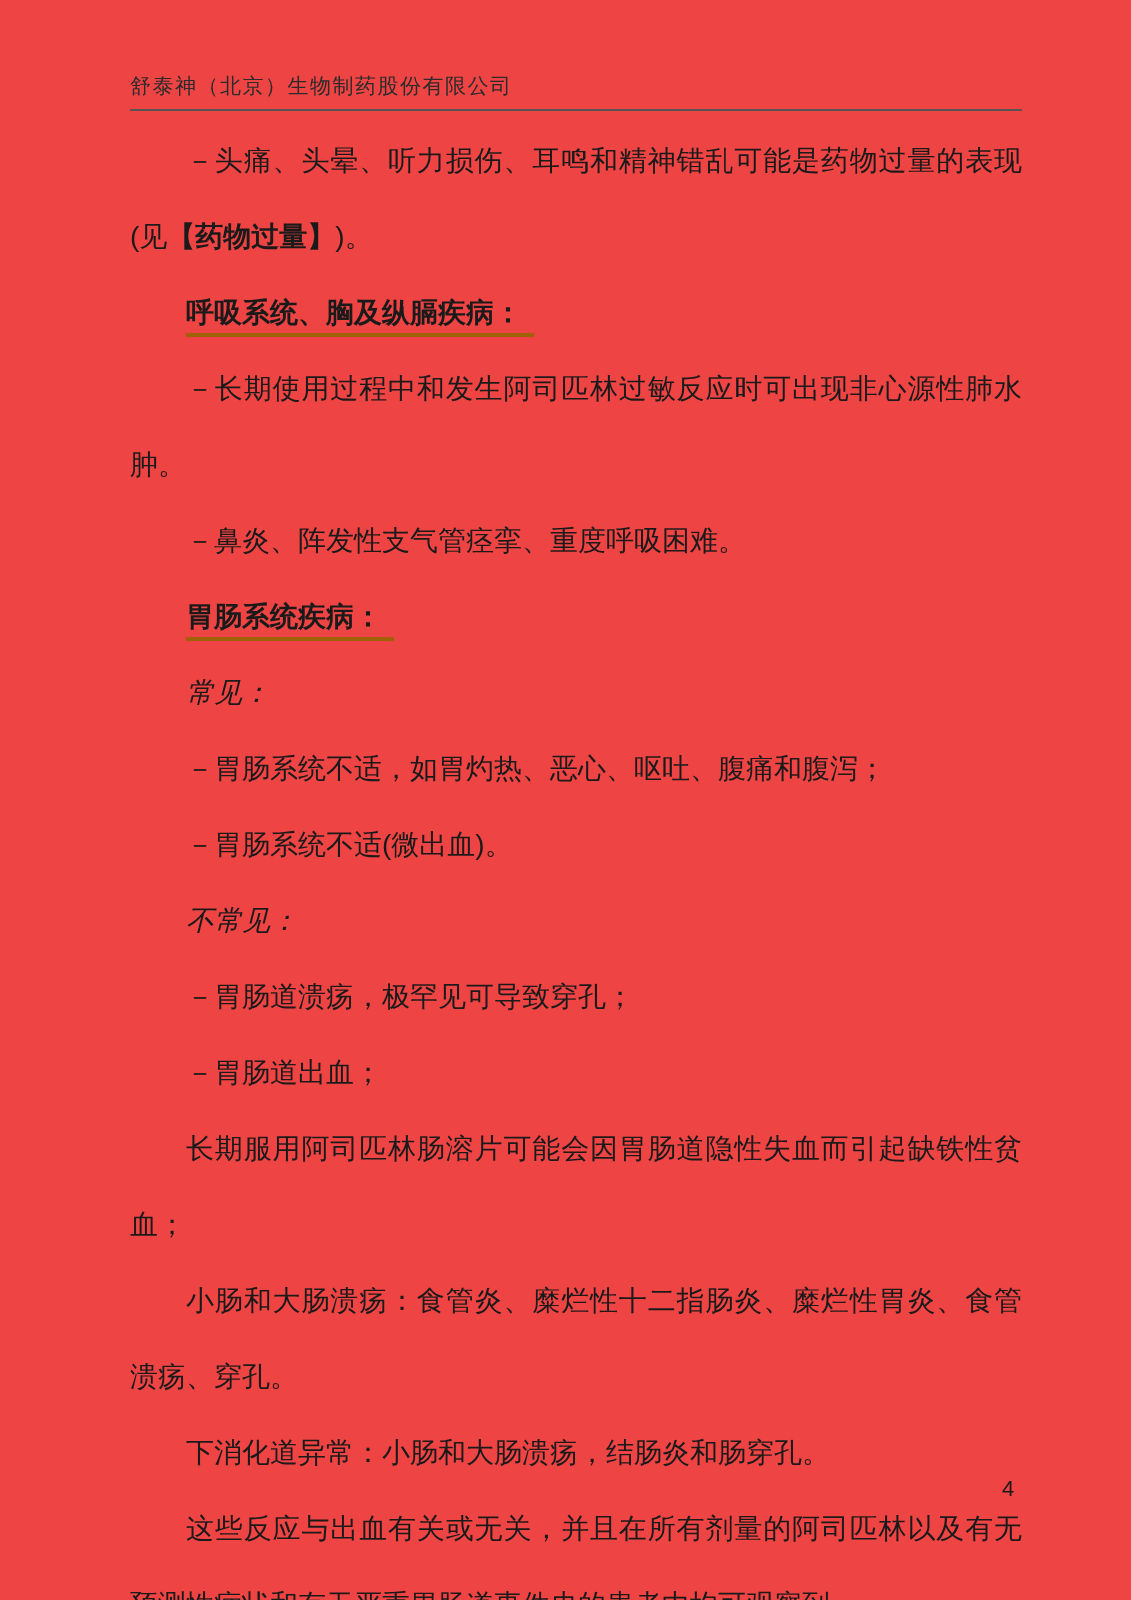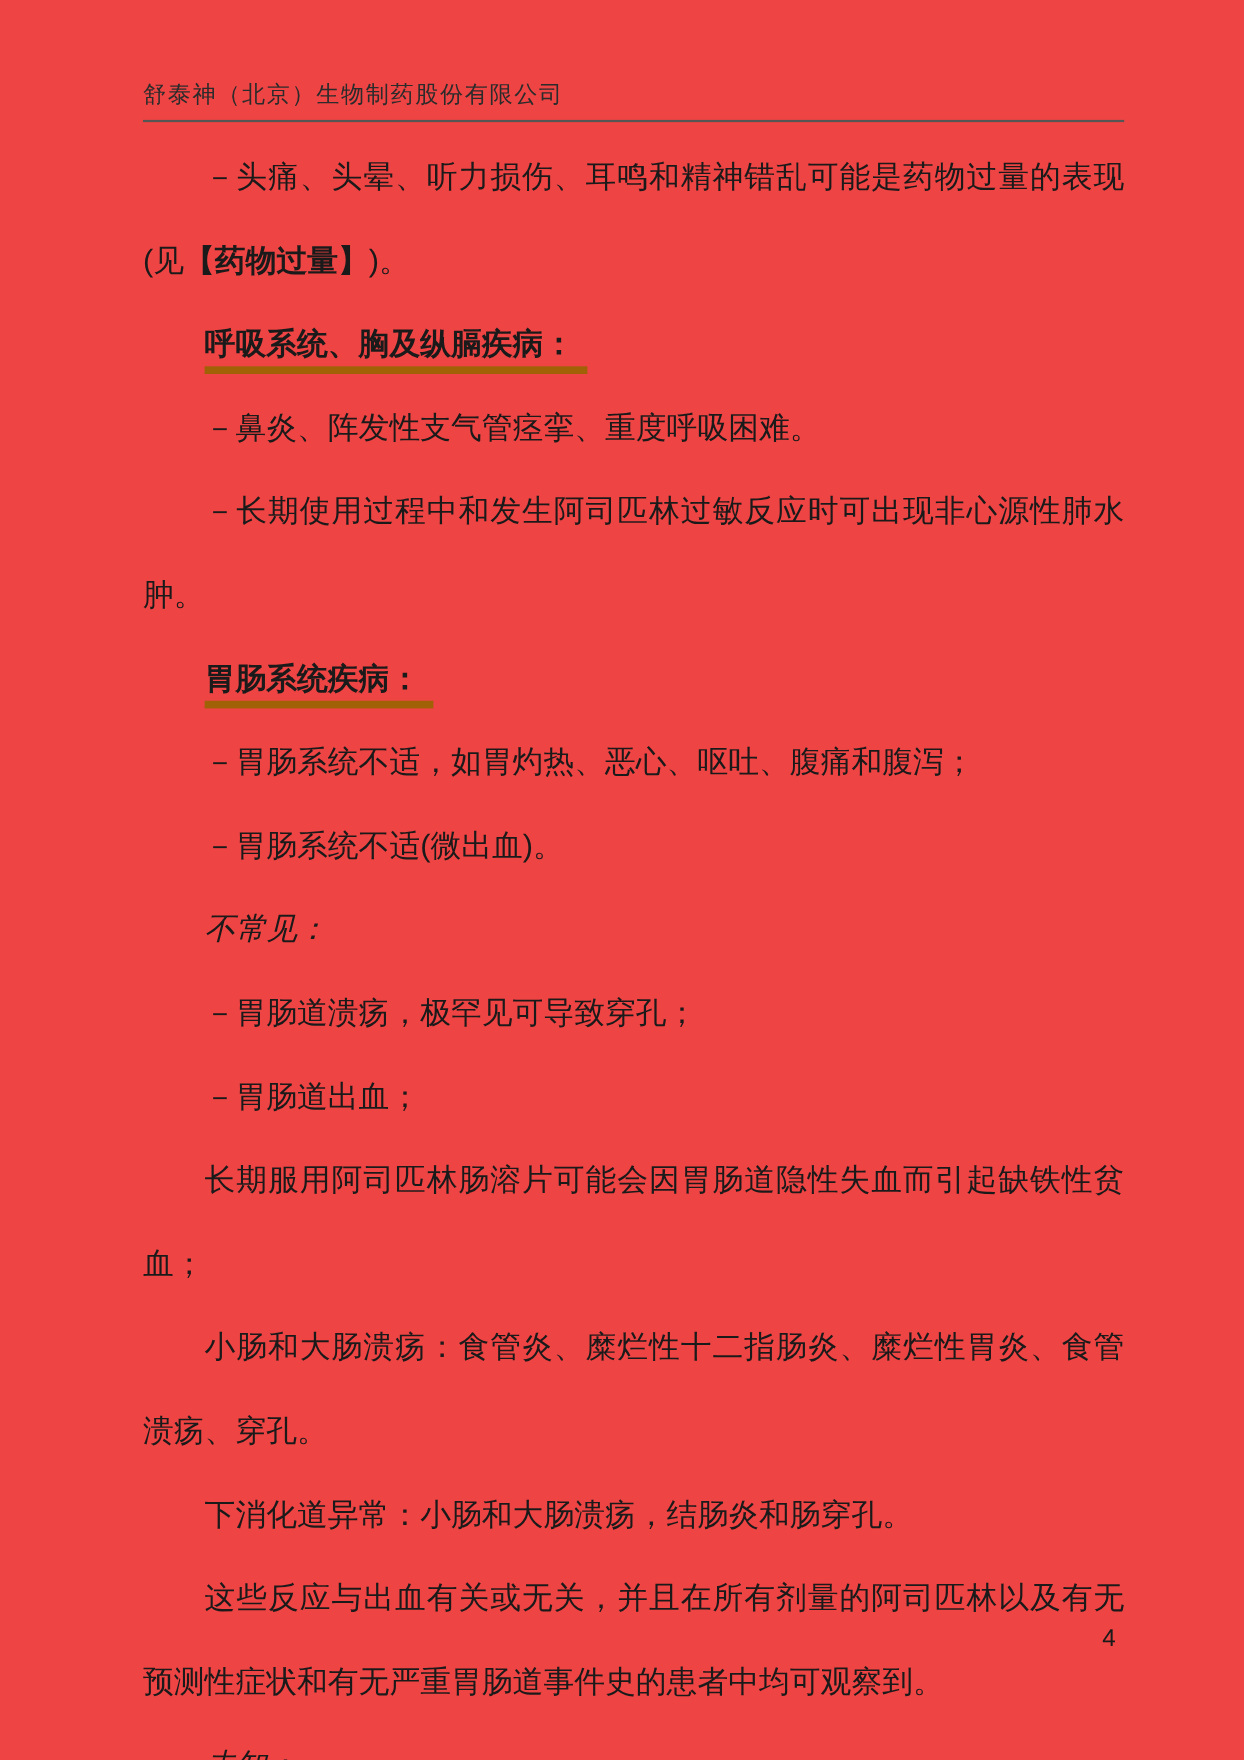--- a/index.html
+++ b/index.html
@@ -36,21 +36,21 @@
     line-height: 76px;
     text-align: justify;
   }
   .para {
     margin: 0;
     text-indent: 2em;
   }
   .bold { font-weight: bold; }
   .italic { font-style: italic; }
   .underline {
-    border-bottom: 7px solid #a16207;
+    border-bottom: 4px solid #a16207;
     padding-bottom: 5px;
     padding-right: 12px;
   }
   .page-number {
     position: absolute;
     left: 1002px;
     top: 1476px;
     font-size: 22px;
     color: #1a1a1a;
   }
@@ -60,23 +60,24 @@
 
 <div class="page">
 
   <div class="page-header">
     <span>舒泰神（北京）生物制药股份有限公司</span>
   </div>
 
   <div class="body-col">
       <p class="para body"><span>－头痛、头晕、听力损伤、耳鸣和精神错乱可能是药物过量的表现(见</span><span class="bold">【药物过量】</span><span>)。</span></p>
       <p class="para heading"><span class="bold underline">呼吸系统、胸及纵膈疾病：</span></p>
+      <p class="para body"><span>－长期使用过程中和发生阿司匹林过敏反应时可出现非心源性肺水肿。</span></p>
       <p class="para body"><span>－鼻炎、阵发性支气管痉挛、重度呼吸困难。</span></p>
-      <p class="para body"><span>－长期使用过程中和发生阿司匹林过敏反应时可出现非心源性肺水肿。</span></p>
       <p class="para heading"><span class="bold underline">胃肠系统疾病：</span></p>
+      <p class="para label"><span class="italic">常见：</span></p>
       <p class="para body"><span>－胃肠系统不适，如胃灼热、恶心、呕吐、腹痛和腹泻；</span></p>
       <p class="para body"><span>－胃肠系统不适(微出血)。</span></p>
       <p class="para label"><span class="italic">不常见：</span></p>
       <p class="para body"><span>－胃肠道溃疡，极罕见可导致穿孔；</span></p>
       <p class="para body"><span>－胃肠道出血；</span></p>
       <p class="para body"><span>长期服用阿司匹林肠溶片可能会因胃肠道隐性失血而引起缺铁性贫血；</span></p>
       <p class="para body"><span>小肠和大肠溃疡：食管炎、糜烂性十二指肠炎、糜烂性胃炎、食管溃疡、穿孔。</span></p>
       <p class="para body"><span>下消化道异常：小肠和大肠溃疡，结肠炎和肠穿孔。</span></p>
       <p class="para body"><span>这些反应与出血有关或无关，并且在所有剂量的阿司匹林以及有无预测性症状和有无严重胃肠道事件史的患者中均可观察到。</span></p>
       <p class="para label"><span class="italic">未知：</span></p>

